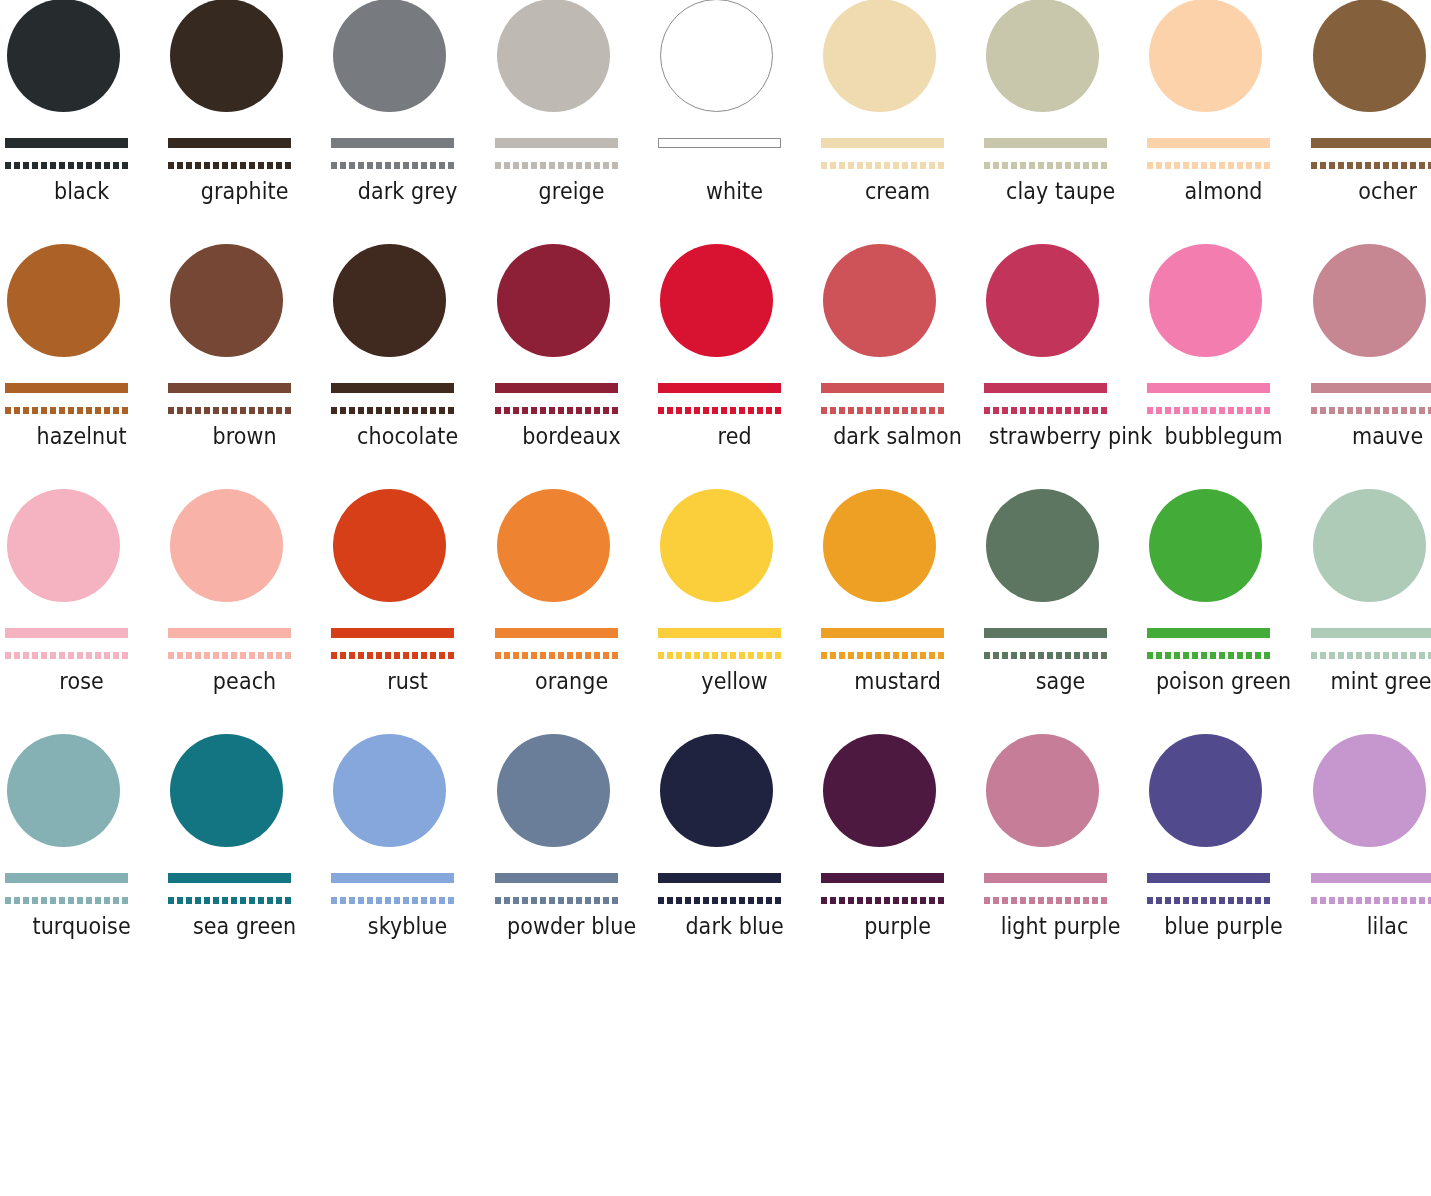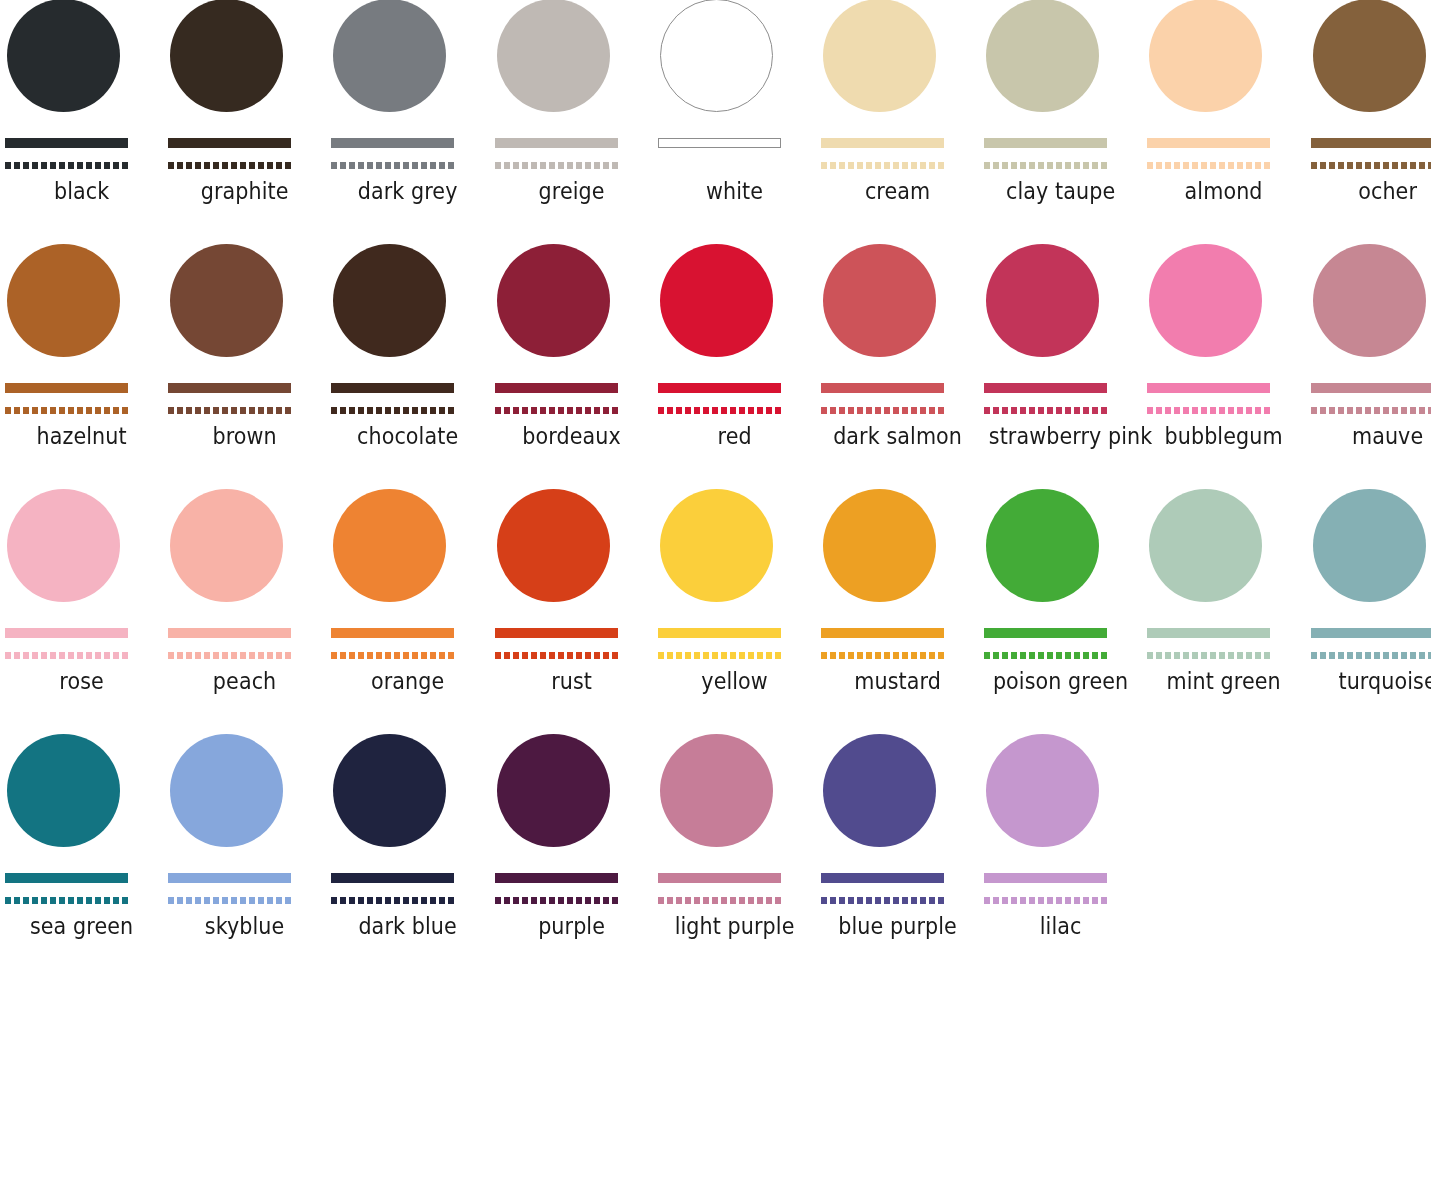--- a/index.html
+++ b/index.html
@@ -233,44 +233,50 @@
       <div class="swatch-dash" style="color: rgb(245, 179, 194);"></div>
       <div class="swatch-label">rose</div>
     </div>
     <div class="swatch">
       <div class="swatch-circle" style="background: rgb(248, 178, 167);"></div>
       <div class="swatch-bar" style="background: rgb(248, 178, 167);"></div>
       <div class="swatch-dash" style="color: rgb(248, 178, 167);"></div>
       <div class="swatch-label">peach</div>
     </div>
     <div class="swatch">
+      <div class="swatch-circle" style="background: rgb(214, 63, 24);"></div>
+      <div class="swatch-bar" style="background: rgb(214, 63, 24);"></div>
+      <div class="swatch-dash" style="color: rgb(214, 63, 24);"></div>
+      <div class="swatch-label">rust</div>
+    </div>
+    <div class="swatch">
       <div class="swatch-circle" style="background: rgb(238, 131, 50);"></div>
       <div class="swatch-bar" style="background: rgb(238, 131, 50);"></div>
       <div class="swatch-dash" style="color: rgb(238, 131, 50);"></div>
       <div class="swatch-label">orange</div>
     </div>
     <div class="swatch">
-      <div class="swatch-circle" style="background: rgb(214, 63, 24);"></div>
-      <div class="swatch-bar" style="background: rgb(214, 63, 24);"></div>
-      <div class="swatch-dash" style="color: rgb(214, 63, 24);"></div>
-      <div class="swatch-label">rust</div>
-    </div>
-    <div class="swatch">
       <div class="swatch-circle" style="background: rgb(251, 207, 59);"></div>
       <div class="swatch-bar" style="background: rgb(251, 207, 59);"></div>
       <div class="swatch-dash" style="color: rgb(251, 207, 59);"></div>
       <div class="swatch-label">yellow</div>
     </div>
     <div class="swatch">
       <div class="swatch-circle" style="background: rgb(237, 160, 35);"></div>
       <div class="swatch-bar" style="background: rgb(237, 160, 35);"></div>
       <div class="swatch-dash" style="color: rgb(237, 160, 35);"></div>
       <div class="swatch-label">mustard</div>
     </div>
     <div class="swatch">
+      <div class="swatch-circle" style="background: rgb(93, 118, 97);"></div>
+      <div class="swatch-bar" style="background: rgb(93, 118, 97);"></div>
+      <div class="swatch-dash" style="color: rgb(93, 118, 97);"></div>
+      <div class="swatch-label">sage</div>
+    </div>
+    <div class="swatch">
       <div class="swatch-circle" style="background: rgb(67, 171, 55);"></div>
       <div class="swatch-bar" style="background: rgb(67, 171, 55);"></div>
       <div class="swatch-dash" style="color: rgb(67, 171, 55);"></div>
       <div class="swatch-label">poison green</div>
     </div>
     <div class="swatch">
       <div class="swatch-circle" style="background: rgb(174, 203, 184);"></div>
       <div class="swatch-bar" style="background: rgb(174, 203, 184);"></div>
       <div class="swatch-dash" style="color: rgb(174, 203, 184);"></div>
       <div class="swatch-label">mint green</div>
@@ -287,20 +293,26 @@
       <div class="swatch-dash" style="color: rgb(19, 116, 130);"></div>
       <div class="swatch-label">sea green</div>
     </div>
     <div class="swatch">
       <div class="swatch-circle" style="background: rgb(134, 167, 220);"></div>
       <div class="swatch-bar" style="background: rgb(134, 167, 220);"></div>
       <div class="swatch-dash" style="color: rgb(134, 167, 220);"></div>
       <div class="swatch-label">skyblue</div>
     </div>
     <div class="swatch">
+      <div class="swatch-circle" style="background: rgb(106, 126, 153);"></div>
+      <div class="swatch-bar" style="background: rgb(106, 126, 153);"></div>
+      <div class="swatch-dash" style="color: rgb(106, 126, 153);"></div>
+      <div class="swatch-label">powder blue</div>
+    </div>
+    <div class="swatch">
       <div class="swatch-circle" style="background: rgb(31, 35, 63);"></div>
       <div class="swatch-bar" style="background: rgb(31, 35, 63);"></div>
       <div class="swatch-dash" style="color: rgb(31, 35, 63);"></div>
       <div class="swatch-label">dark blue</div>
     </div>
     <div class="swatch">
       <div class="swatch-circle" style="background: rgb(77, 25, 65);"></div>
       <div class="swatch-bar" style="background: rgb(77, 25, 65);"></div>
       <div class="swatch-dash" style="color: rgb(77, 25, 65);"></div>
       <div class="swatch-label">purple</div>

